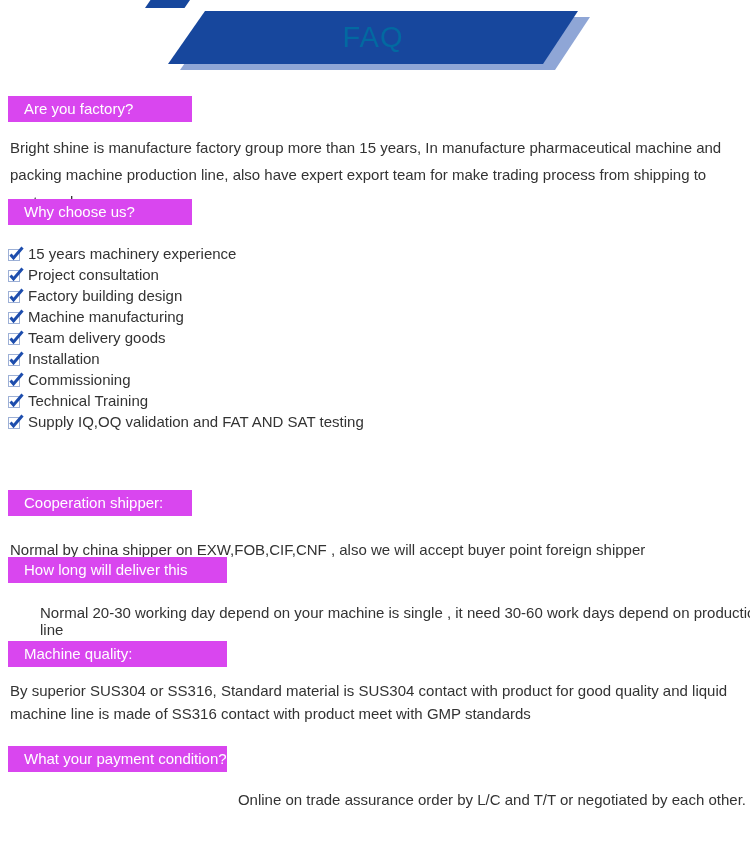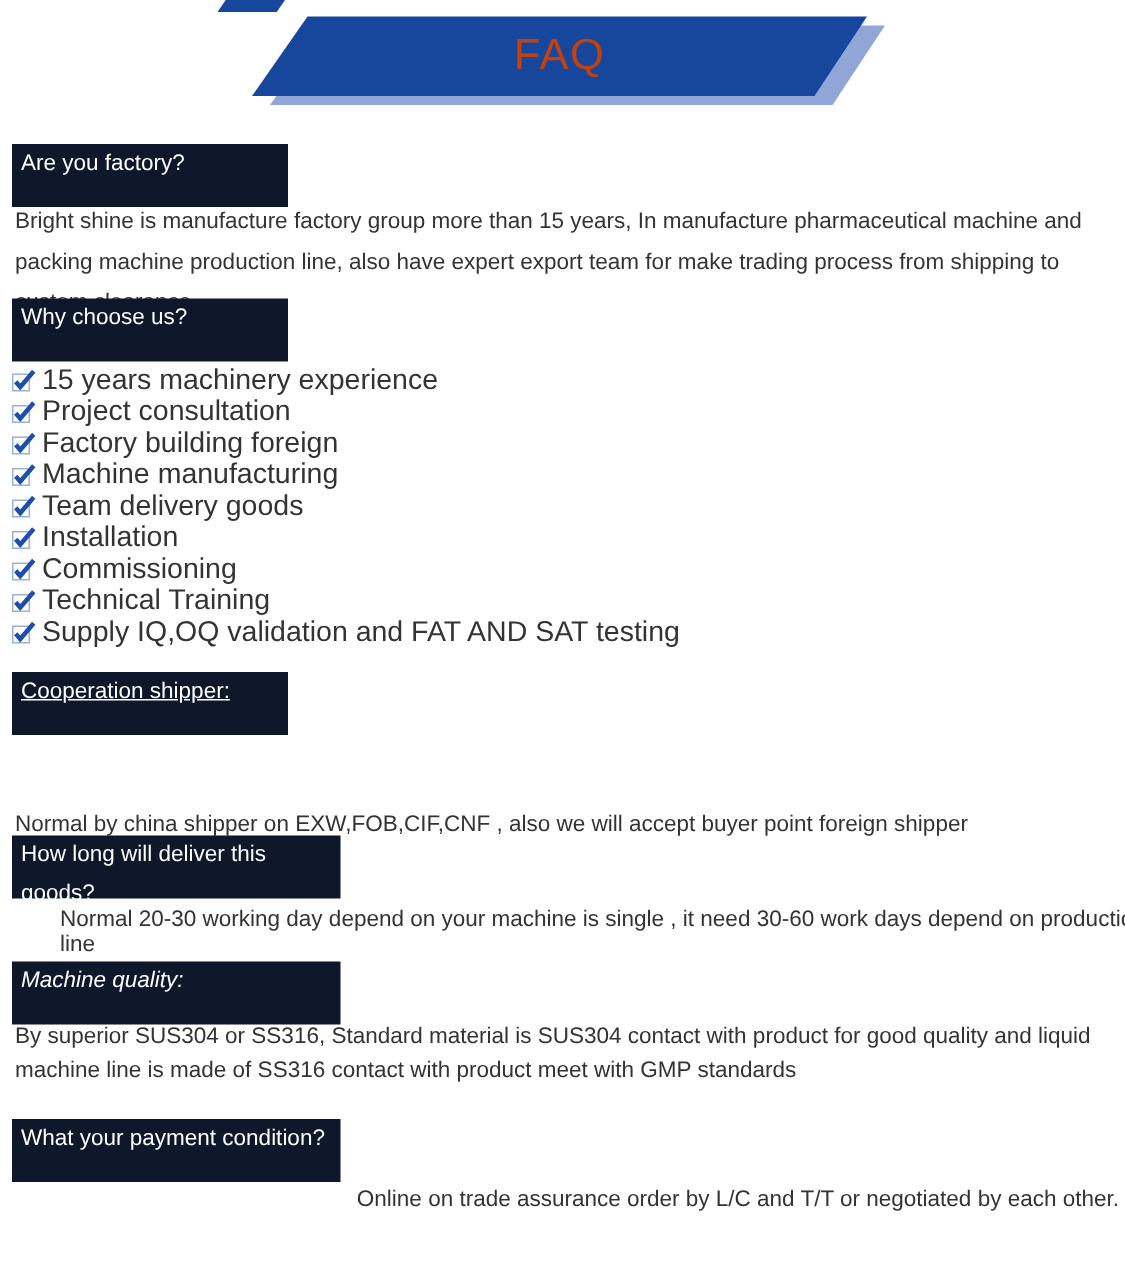--- a/index.html
+++ b/index.html
@@ -3,43 +3,43 @@
 <meta charset="utf-8">
 <style>
   html,body { margin:0; padding:0; background:#ffffff; }
   #page {
     position:relative; width:750px; height:843px; background:#ffffff;
     font-family:"Liberation Sans", sans-serif; overflow:hidden;
   }
   .banner-svg { position:absolute; top:0; left:0; }
   .faq-label {
     position:absolute; top:11px; left:168px; width:410px; height:53px;
-    line-height:53px; text-align:center; color:#c2410c; font-size:29px;
+    line-height:53px; text-align:center; color:#0369a1; font-size:29px;
     letter-spacing:1px;
   }
   .hdr {
-    position:absolute; left:8px; height:42px; line-height:26px;
-    padding-left:6px; box-sizing:border-box;
-    background:#0f172a; color:#ffffff; font-size:15px;
+    position:absolute; left:8px; height:26px; line-height:26px;
+    padding-left:16px; box-sizing:border-box;
+    background:#d946ef; color:#ffffff; font-size:15px;
   }
   .w-s { width:184px; }
   .w-l { width:219px; }
   .para {
     position:absolute; left:10px; width:736px; font-size:15px;
     color:#333333; line-height:27px; margin:0;
   }
   .single { line-height:17px; }
   .tight { line-height:23px; }
   .checklist {
     position:absolute; top:243px; left:8px; margin:0; padding:0;
     list-style:none;
   }
   .checklist li {
     height:21px; display:flex; align-items:center;
-    font-size:19px; color:#333333;
+    font-size:15px; color:#333333;
   }
   .check-icon { margin-right:3px; flex:0 0 auto; }
 </style>
 </head>
 <body>
 
 <div id="page">
 
   <svg class="banner-svg" width="750" height="80" viewBox="0 0 750 80">
 
@@ -69,21 +69,21 @@
         <rect x="0.5" y="3.5" width="11" height="11" fill="#ffffff" stroke="#9db0d6" stroke-width="1"></rect>
         <polyline points="2.5,8.5 5.5,12 14.5,1.5" fill="none" stroke="#1d4dad" stroke-width="3"></polyline>
       </svg>
       <span>Project consultation</span>
     </li>
     <li>
       <svg class="check-icon" width="17" height="16" viewBox="0 0 17 16">
         <rect x="0.5" y="3.5" width="11" height="11" fill="#ffffff" stroke="#9db0d6" stroke-width="1"></rect>
         <polyline points="2.5,8.5 5.5,12 14.5,1.5" fill="none" stroke="#1d4dad" stroke-width="3"></polyline>
       </svg>
-      <span>Factory building foreign</span>
+      <span>Factory building design</span>
     </li>
     <li>
       <svg class="check-icon" width="17" height="16" viewBox="0 0 17 16">
         <rect x="0.5" y="3.5" width="11" height="11" fill="#ffffff" stroke="#9db0d6" stroke-width="1"></rect>
         <polyline points="2.5,8.5 5.5,12 14.5,1.5" fill="none" stroke="#1d4dad" stroke-width="3"></polyline>
       </svg>
       <span>Machine manufacturing</span>
     </li>
     <li>
       <svg class="check-icon" width="17" height="16" viewBox="0 0 17 16">
@@ -115,25 +115,25 @@
     </li>
     <li>
       <svg class="check-icon" width="17" height="16" viewBox="0 0 17 16">
         <rect x="0.5" y="3.5" width="11" height="11" fill="#ffffff" stroke="#9db0d6" stroke-width="1"></rect>
         <polyline points="2.5,8.5 5.5,12 14.5,1.5" fill="none" stroke="#1d4dad" stroke-width="3"></polyline>
       </svg>
       <span>Supply IQ,OQ validation and FAT AND SAT testing</span>
     </li>
   </ul>
 
-  <div class="hdr w-s" style="top:448px;text-decoration:underline;">Cooperation shipper:</div>
+  <div class="hdr w-s" style="top:490px;">Cooperation shipper:</div>
   <p class="para single" style="top:541px;">Normal by china shipper on EXW,FOB,CIF,CNF , also we will accept buyer point foreign shipper</p>
 
   <div class="hdr w-l" style="top:557px;">How long will deliver this goods?</div>
   <p class="para single" style="top:604px;margin-left:30px;">Normal 20-30 working day depend on your machine is single , it need 30-60 work days depend on production line</p>
 
-  <div class="hdr w-l" style="top:641px;font-style:italic;">Machine quality:</div>
+  <div class="hdr w-l" style="top:641px;">Machine quality:</div>
   <p class="para tight" style="top:679px;">By superior SUS304 or SS316, Standard material is SUS304 contact with product for good quality and  liquid machine line is made of SS316 contact with product meet with GMP standards</p>
 
   <div class="hdr w-l" style="top:746px;">What your payment condition?</div>
   <p class="para single" style="top:791px;text-align:right;">Online on trade assurance order by L/C and T/T or negotiated by each other.</p>
 
 </div>
 
 </body></html>

